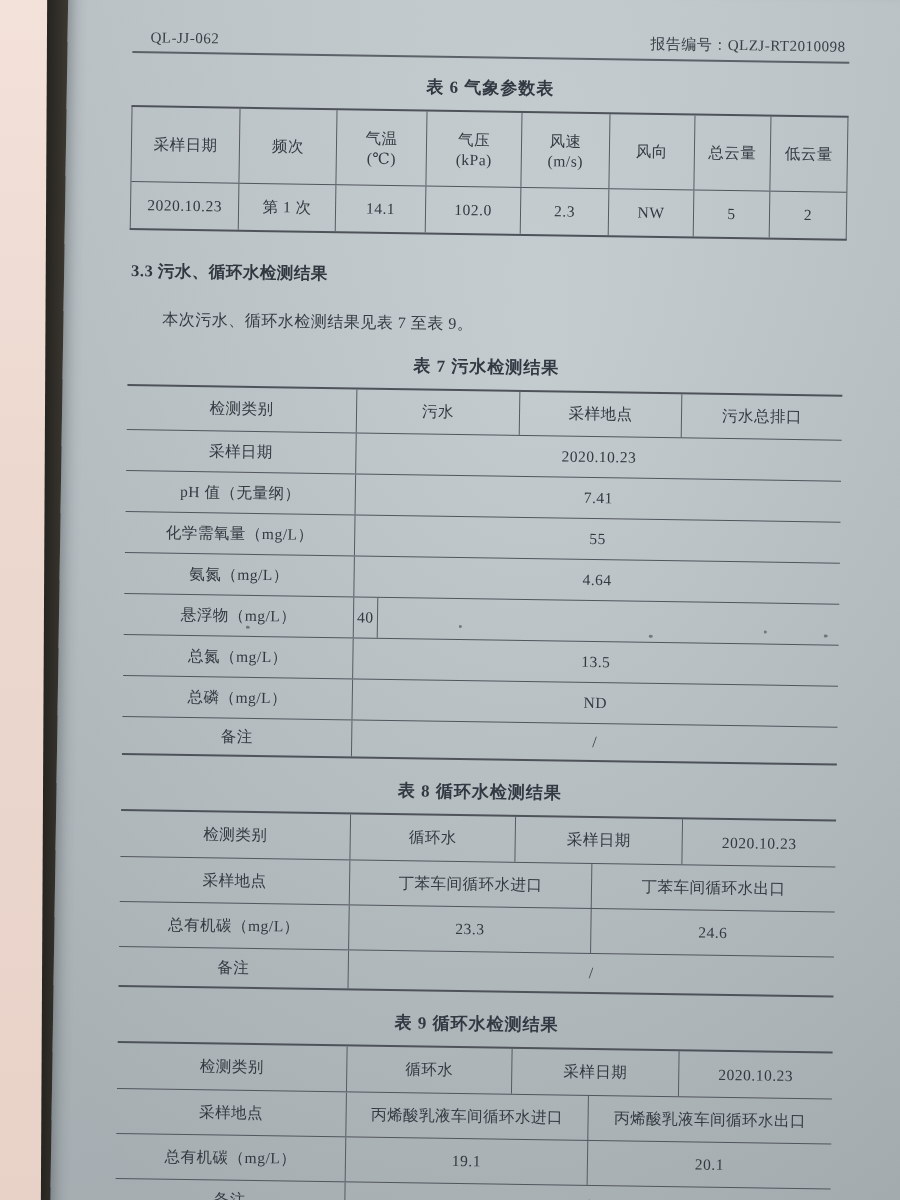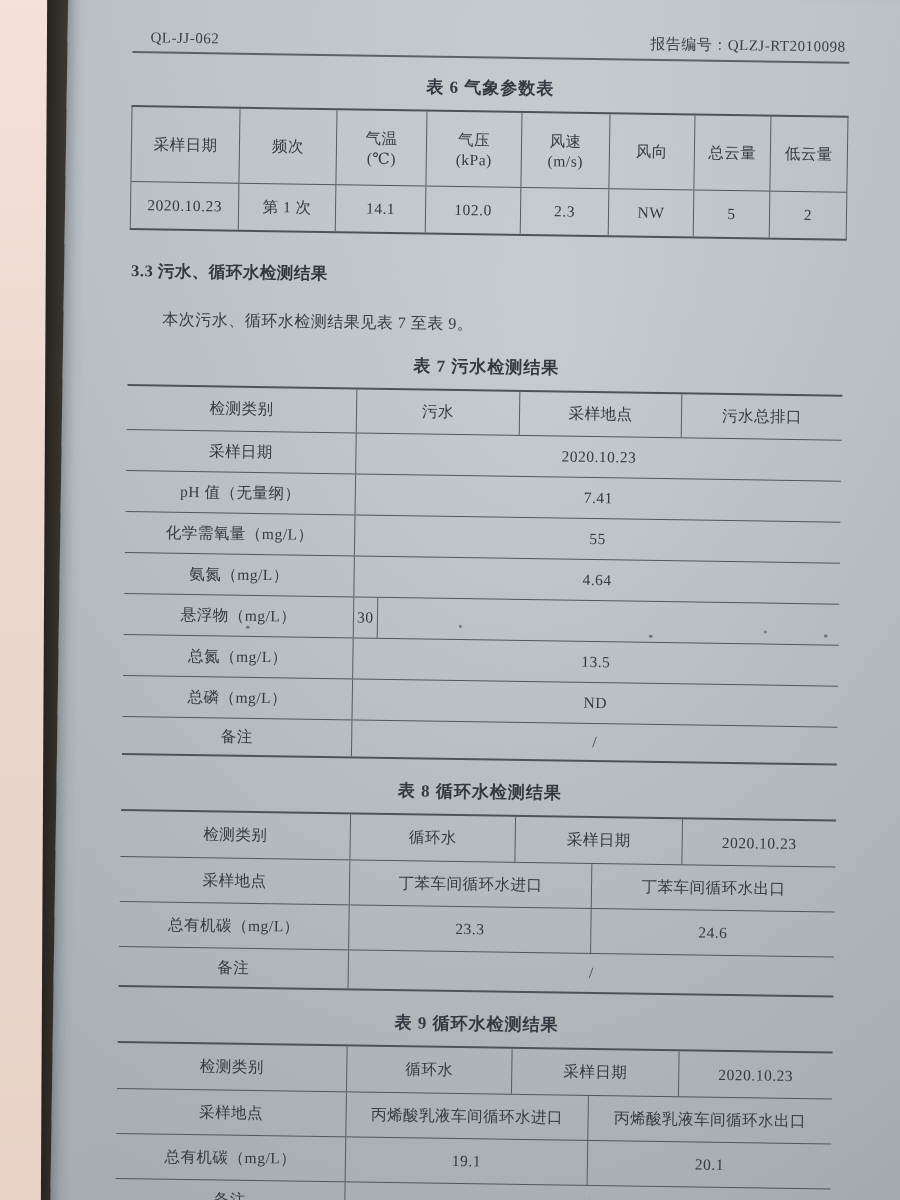--- a/index.html
+++ b/index.html
@@ -124,21 +124,21 @@
       <div class="trow h40">
         <div class="td w230">化学需氧量（mg/L）</div>
         <div class="td">55</div>
       </div>
       <div class="trow h40">
         <div class="td w230">氨氮（mg/L）</div>
         <div class="td">4.64</div>
       </div>
       <div class="trow h40">
         <div class="td w230">悬浮物（mg/L）</div>
-        <div class="td">30</div>
+        <div class="td">40</div>
         <i class="speck s1"></i>
         <i class="speck s2"></i>
         <i class="speck s3"></i>
         <i class="speck s4"></i>
         <i class="speck s5"></i>
       </div>
       <div class="trow h40">
         <div class="td w230">总氮（mg/L）</div>
         <div class="td">13.5</div>
       </div>

